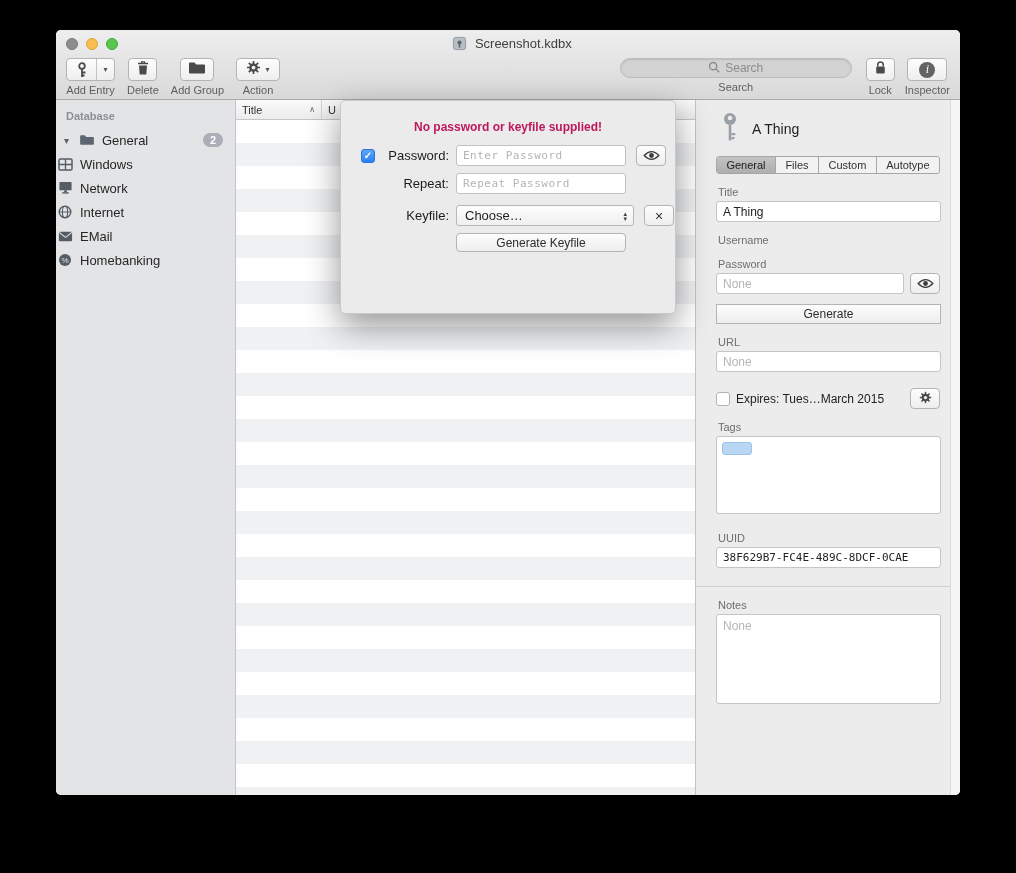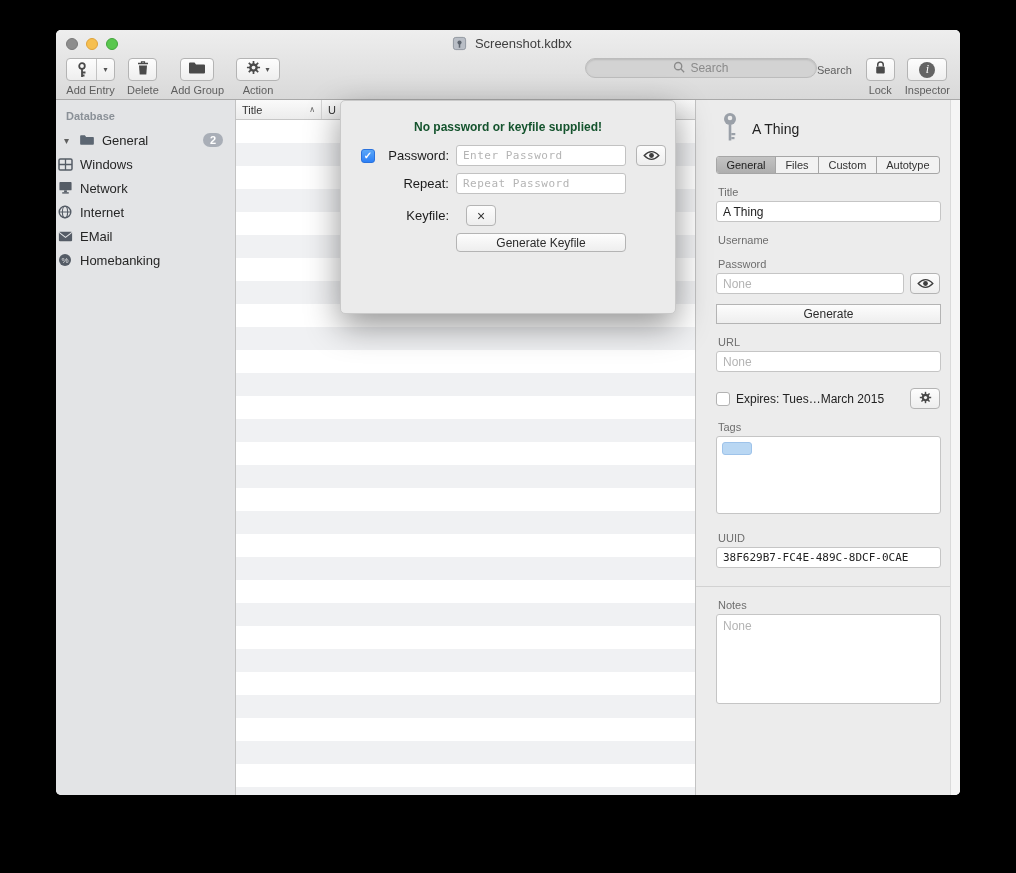--- a/index.html
+++ b/index.html
@@ -31,21 +31,21 @@
           justify-content:center; cursor:default; }
   .split-btn { display:flex; height:23px; border:1px solid #b4b4b4; border-radius:4px;
                overflow:hidden; background:linear-gradient(#fdfdfd,#eeeeee); }
   .split-btn .seg { display:flex; align-items:center; justify-content:center; }
   .split-btn .main { width:30px; border-right:1px solid #c3c3c3; }
   .split-btn .drop { width:17px; font-size:8px; color:#555; }
   .action-btn { width:44px; gap:4px; }
   .chev { font-size:8px; color:#555; }
 
   .tspacer { flex:1; }
-  .search-group { display:flex; flex-direction:row; align-items:center; margin-right:14px; }
+  .search-group { display:flex; flex-direction:column; align-items:center; margin-right:14px; }
   .search-field { width:232px; height:20px; border-radius:11px; background:#d3d3d3;
                   border:1px solid #bcbcbc; box-shadow:inset 0 1px 2px rgba(0,0,0,.12);
                   display:flex; align-items:center; justify-content:center; gap:5px;
                   color:#8b8b8b; font-size:12px; }
 
   .info-circle { width:16px; height:16px; border-radius:50%; background:#636363; color:#fff;
                  font-family:"Liberation Serif", serif; font-style:italic; font-size:12px;
                  display:flex; align-items:center; justify-content:center; }
 
   
@@ -116,21 +116,21 @@
   .mono { font-family:"DejaVu Sans Mono","Liberation Mono",monospace; font-size:11px; }
   .insp-divider { margin-top:18px; border-top:1px solid #d2d2d2; }
   .notes-area { display:block; margin:0 20px; width:225px; height:90px; background:#fff;
                 border:1px solid #c5c5c5; border-radius:3px; resize:none; font-size:12px;
                 padding:4px 6px; font-family:"Liberation Sans", sans-serif; color:#222; }
 
   
   .dialog { position:absolute; left:284px; top:70px; width:336px; height:214px; z-index:10;
             background:#ebebeb; border:1px solid #c9c9c9; border-radius:5px;
             box-shadow:0 12px 34px rgba(0,0,0,.42); }
-  .dmsg { text-align:center; margin-top:19px; font-size:12px; color:#14532d; font-weight:bold; }
+  .dmsg { text-align:center; margin-top:19px; font-size:12px; color:#be185d; font-weight:bold; }
   .drow { display:flex; align-items:center; margin-left:20px; }
   .drow.r1 { margin-top:11px; }
   .drow.r2 { margin-top:7px; }
   .drow.r3 { margin-top:11px; }
   .dcheck-slot { width:14px; display:flex; }
   .dlabel { width:68px; text-align:right; margin-right:7px; font-size:13px; color:#1c1c1c;
             margin-left:6px; white-space:nowrap; }
   .dinput { width:170px; height:21px; border:1px solid #c2c2c2; border-radius:3px;
             background:#fff; padding:0 6px; font-family:"DejaVu Sans Mono","Liberation Mono",monospace;
             font-size:11px; letter-spacing:.5px; color:#222; }
@@ -429,20 +429,27 @@
 
     <div class="drow r2">
       <span class="dcheck-slot"></span>
       <span class="dlabel">Repeat:</span>
       <input class="dinput" placeholder="Repeat Password" style="">
     </div>
 
     <div class="drow r3">
       <span class="dcheck-slot"></span>
       <span class="dlabel">Keyfile:</span>
+      <div class="popup">
+        <span>Choose…</span>
+        <span class="popup-stepper">
+          <span>▴</span>
+            <span>▾</span>
+        </span>
+      </div>
       <div class="sq-btn">
           <span class="xchar">×</span>
         </div>
     </div>
 
     <div class="gen-keyfile">Generate Keyfile</div>
 
   </div>
 
 </div>

